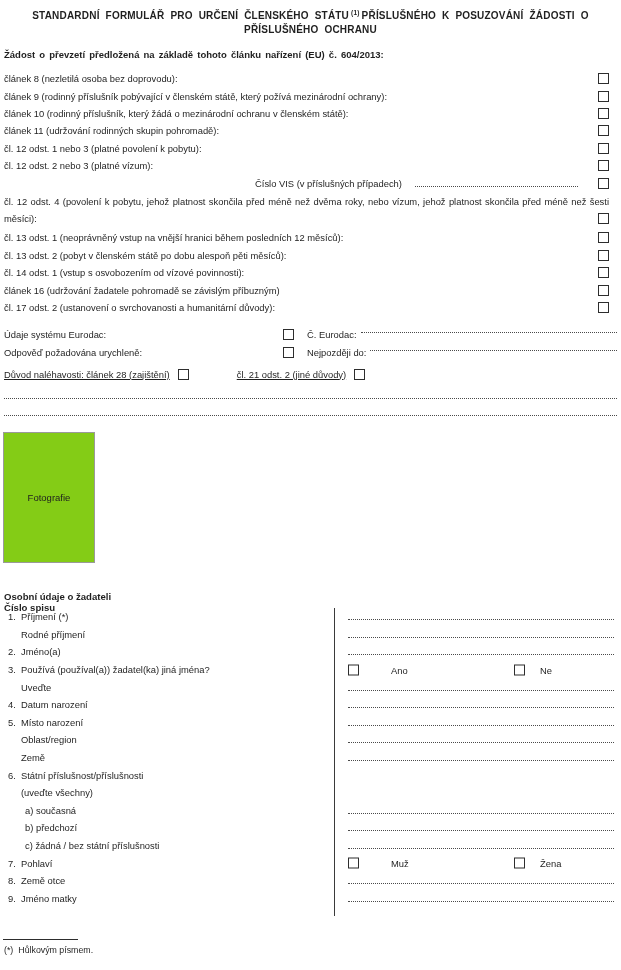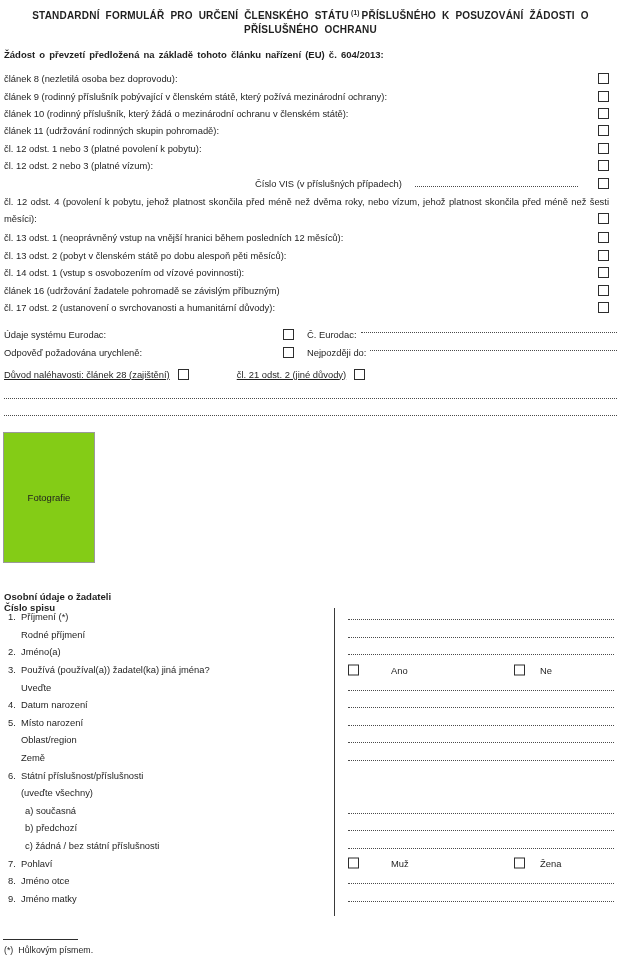--- a/index.html
+++ b/index.html
@@ -339,21 +339,21 @@
       <span class="cb pos1"></span>
       <span class="pair-lbl pos2">Muž</span>
       <span class="cb pos3"></span>
       <span class="pair-lbl pos4">Žena</span>
     </div>
   </div>
 
   <div class="p-row">
     <div class="p-left">
         <span class="p-num">8.</span>
-        <span>Jméno otce</span>
+        <span>Země otce</span>
       </div>
     <div class="p-right">
         <div class="leader"></div>
       </div>
   </div>
 
   <div class="p-row">
     <div class="p-left">
         <span class="p-num">9.</span>
         <span>Jméno matky</span>

